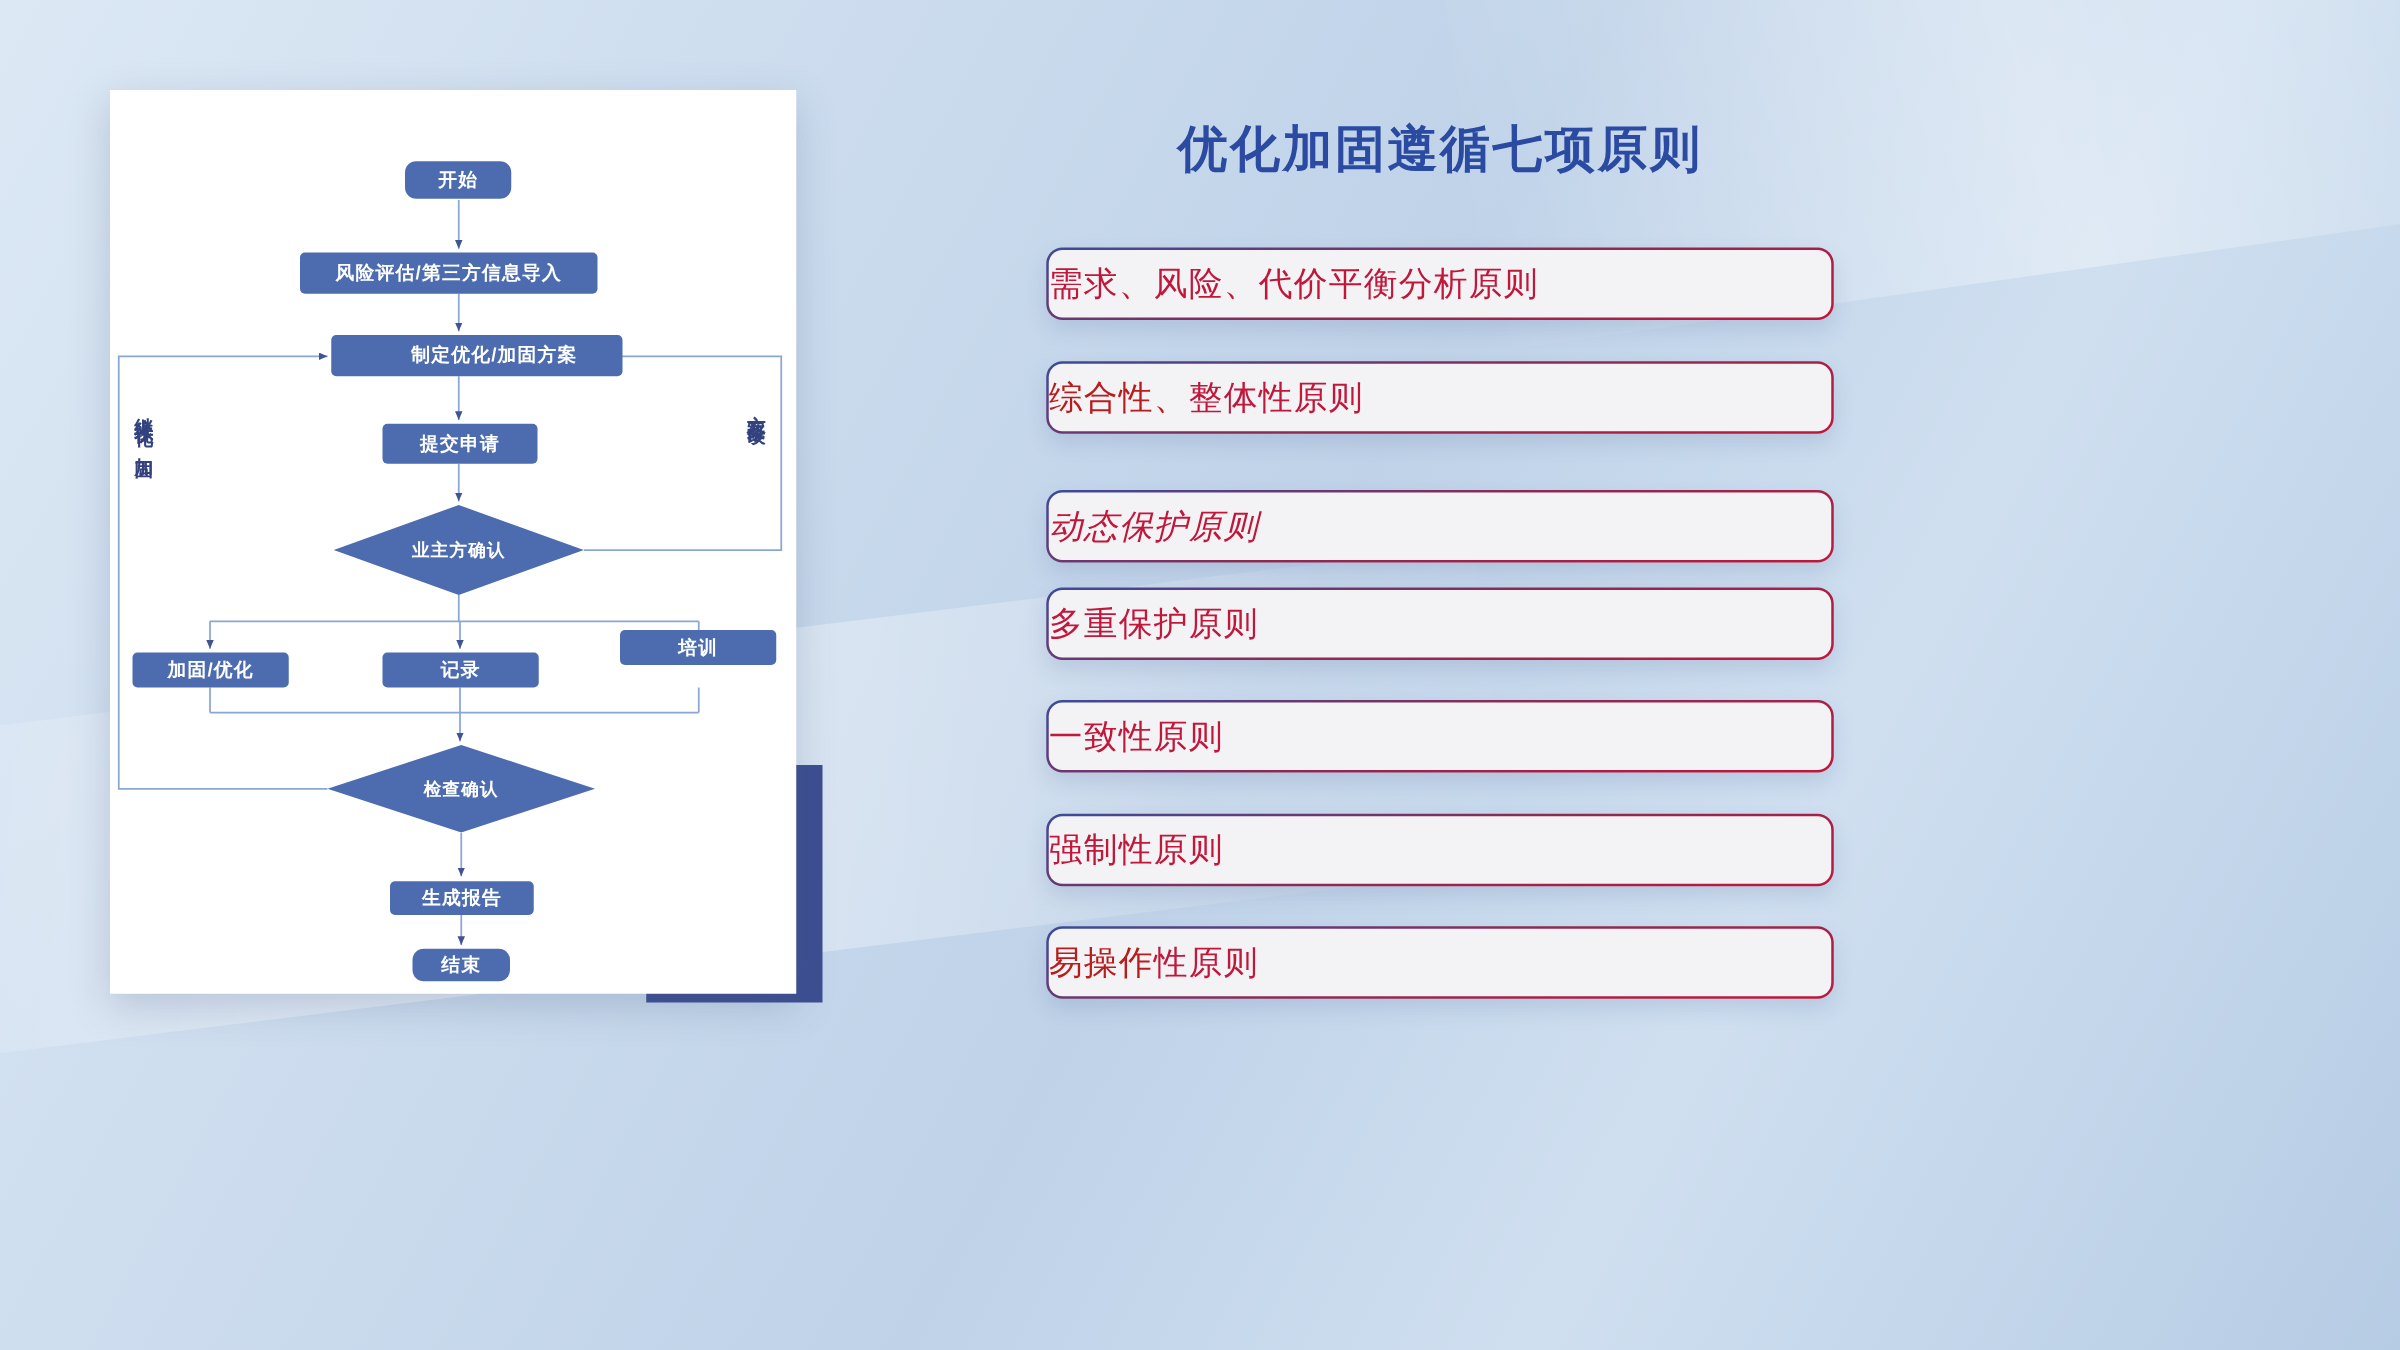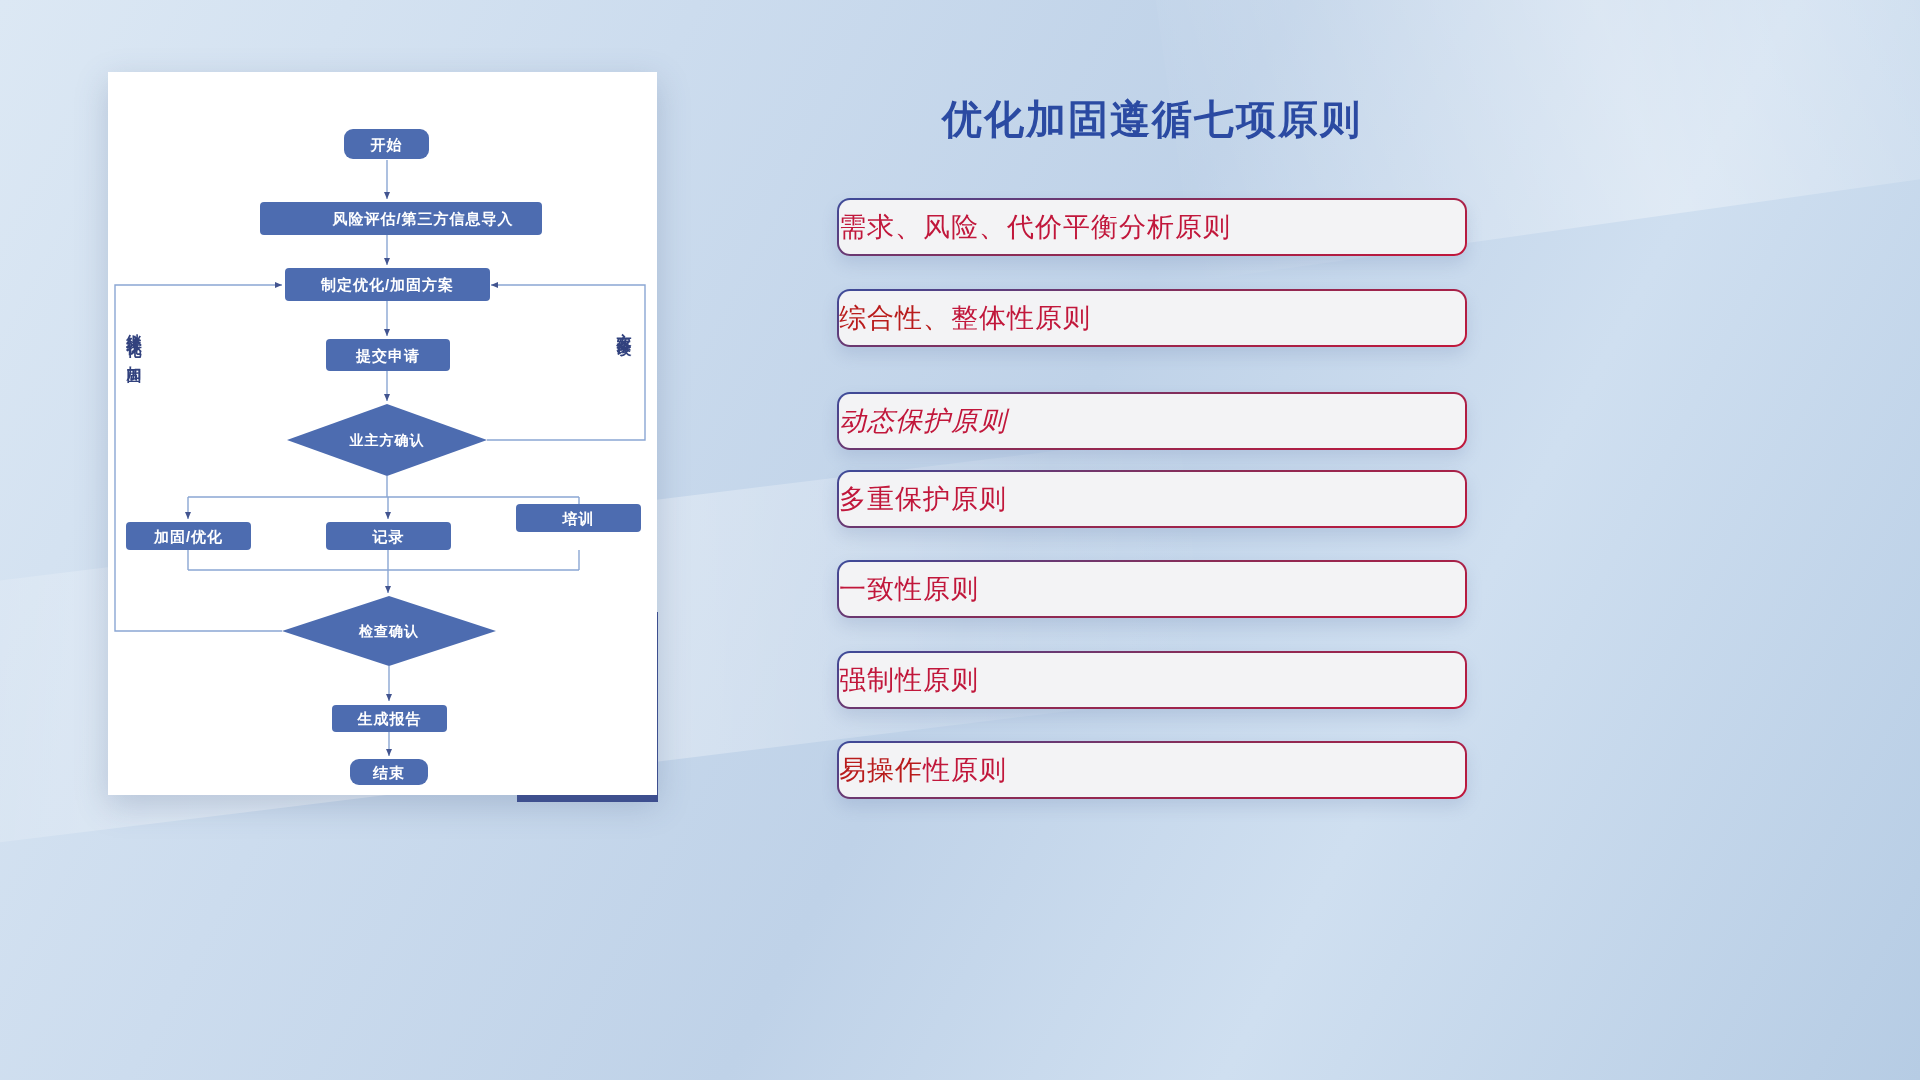--- a/index.html
+++ b/index.html
@@ -23,21 +23,20 @@
 
   
   .accent-block{
     position:absolute;left:517px;top:612px;width:141px;height:190px;
     background:#3d4e91;z-index:1;
   }
   .card{
     position:absolute;left:88px;top:72px;width:549px;height:723px;
     background:#ffffff;z-index:2;
     box-shadow:0 10px 30px rgba(70,90,130,.25);
-    margin-left:20px;
   }
   .connectors{position:absolute;left:0;top:0;z-index:1;}
   .node{
     position:absolute;z-index:2;
     background:#4d6cb0;color:#ffffff;font-weight:bold;
     display:flex;align-items:center;justify-content:center;
     font-size:15px;line-height:1;letter-spacing:1px;
   }
   .node.rect{border-radius:4px;}
   .node.pill{border-radius:9px;}
@@ -110,23 +109,23 @@
       <path d="M281 660 L281 684" marker-end="url(#arr)"></path>
 
       <path d="M379 368 L537 368 L537 213 L383 213" marker-end="url(#arr)"></path>
 
       <path d="M174 559 L7 559 L7 213 L174 213" marker-end="url(#arr)"></path>
     </g>
   </svg>
 
   <div class="node pill" style="left:236px;top:57px;width:85px;height:30px;">开始</div>
 
-  <div class="node rect" style="left:152px;top:130px;width:238px;height:33px;padding-left:44px;">风险评估/第三方信息导入</div>
+  <div class="node rect" style="left:152px;top:130px;width:238px;height:33px;">风险评估/第三方信息导入</div>
 
-  <div class="node rect" style="left:177px;top:196px;width:205px;height:33px;">制定优化/加固方案</div>
+  <div class="node rect" style="left:177px;top:196px;width:205px;height:33px;padding-left:28px;">制定优化/加固方案</div>
 
   <div class="node rect" style="left:218px;top:267px;width:124px;height:32px;">提交申请</div>
 
   <div class="node diamond" style="left:179px;top:332px;width:200px;height:72px;">业主方确认</div>
 
   <div class="node rect" style="left:18px;top:450px;width:125px;height:28px;">加固/优化</div>
 
   <div class="node rect" style="left:218px;top:450px;width:125px;height:28px;">记录</div>
 
   <div class="node rect" style="left:408px;top:432px;width:125px;height:28px;">培训</div>

